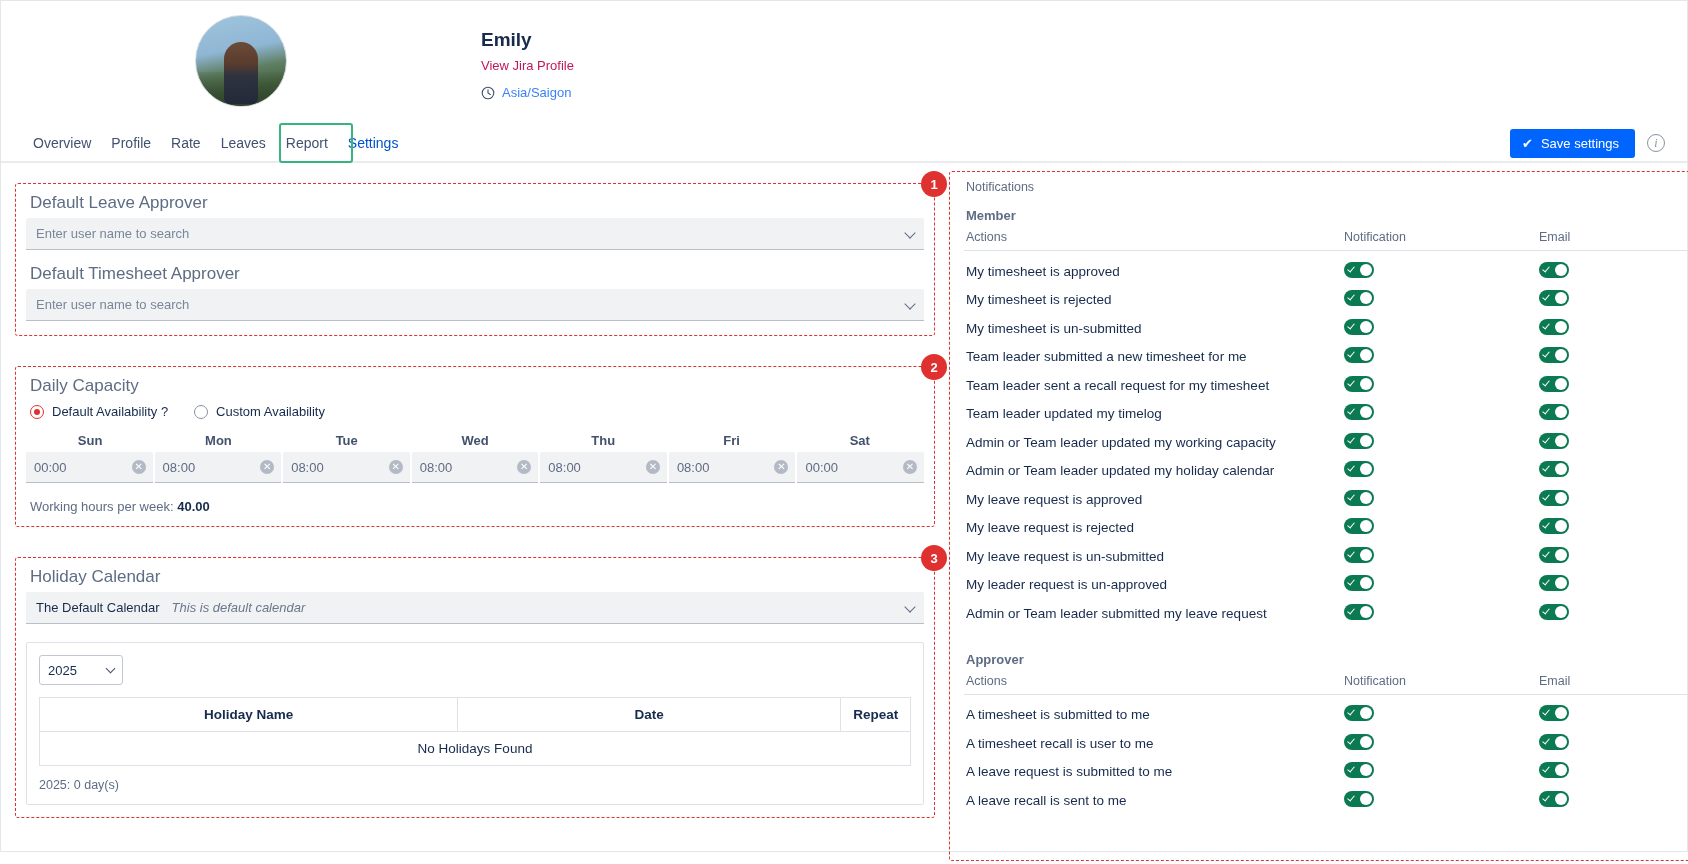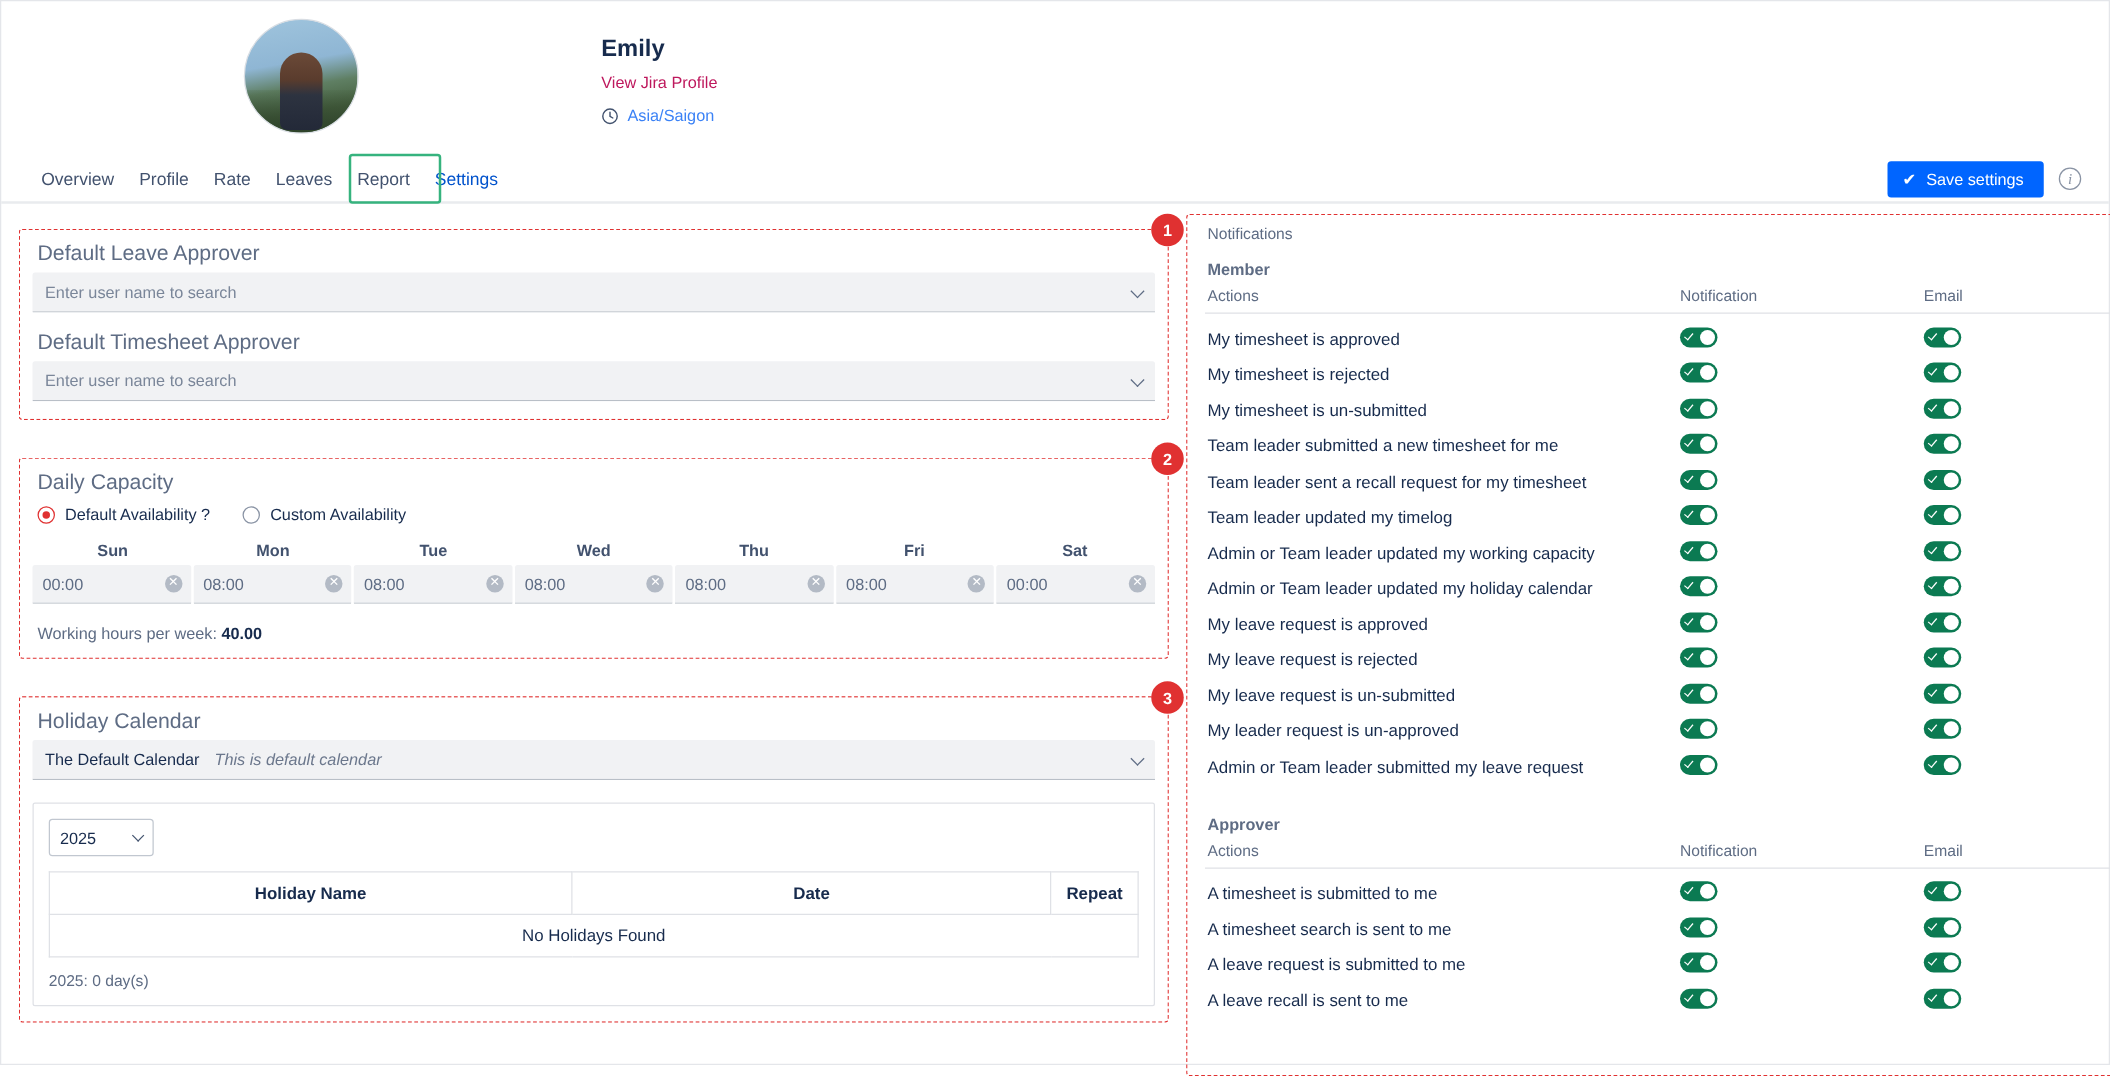--- a/index.html
+++ b/index.html
@@ -517,21 +517,21 @@
           <div class="col-notif">Notification</div>
           <div class="col-email">Email</div>
         </div>
 
         <div class="notif-row" style="margin-top:6px;">
           <div class="col-action">A timesheet is submitted to me</div>
           <div class="col-notif"><span class="toggle"><span class="tick"></span><span class="knob"></span></span></div>
           <div class="col-email"><span class="toggle"><span class="tick"></span><span class="knob"></span></span></div>
         </div>
         <div class="notif-row">
-          <div class="col-action">A timesheet search is sent to me</div>
+          <div class="col-action">A timesheet recall is user to me</div>
           <div class="col-notif"><span class="toggle"><span class="tick"></span><span class="knob"></span></span></div>
           <div class="col-email"><span class="toggle"><span class="tick"></span><span class="knob"></span></span></div>
         </div>
         <div class="notif-row">
           <div class="col-action">A leave request is submitted to me</div>
           <div class="col-notif"><span class="toggle"><span class="tick"></span><span class="knob"></span></span></div>
           <div class="col-email"><span class="toggle"><span class="tick"></span><span class="knob"></span></span></div>
         </div>
         <div class="notif-row">
           <div class="col-action">A leave recall is sent to me</div>

